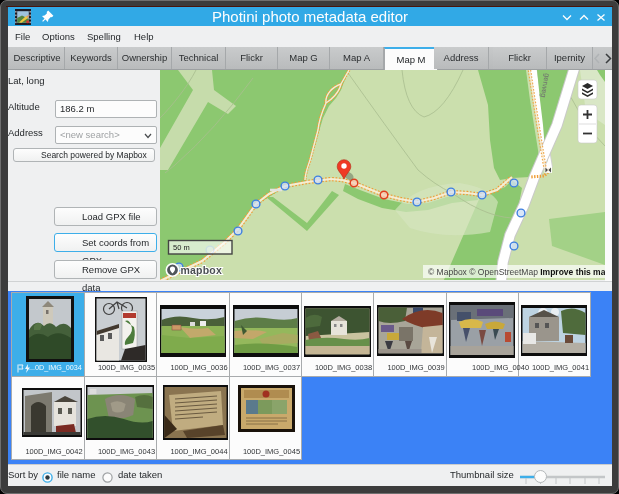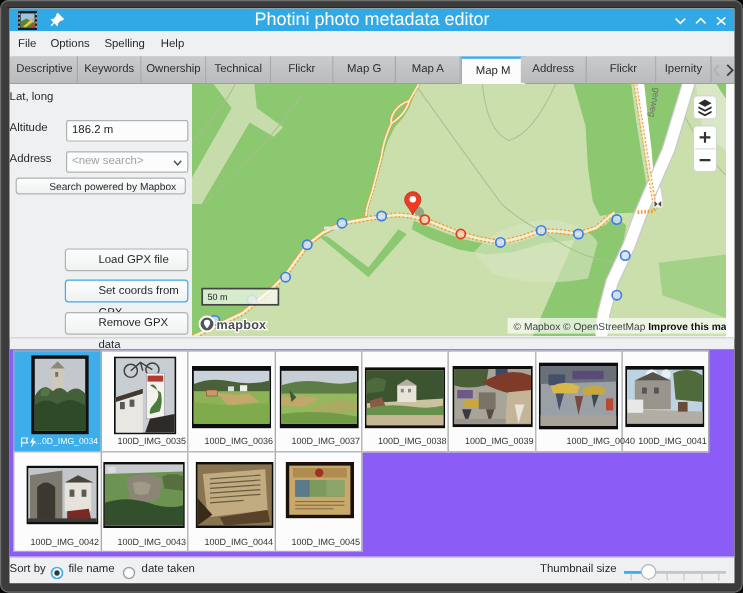--- a/index.html
+++ b/index.html
@@ -13,21 +13,21 @@
   #title{position:absolute;left:0;top:0;width:100%;height:19px;line-height:19px;text-align:center;font-size:15px;color:#fdfdfd;}
   #menubar{position:absolute;left:0;top:19px;width:604px;height:21px;background:#eff0f1;font-size:9.5px;color:#25282b;}
   .mi{position:absolute;top:0;height:21px;line-height:21px;}
   #tabbar{position:absolute;left:0;top:40px;width:604px;height:23px;background:linear-gradient(#c7c9ca,#b8babb);border-bottom:1px solid #9da0a2;}
   .tab{position:absolute;top:0;height:22px;line-height:22px;text-align:center;font-size:9.5px;color:#2b2e30;border-right:1px solid #a5a8aa;background:linear-gradient(#c9cbcc,#b9bbbc);}
   .tabsel{background:#fcfcfc;border-top:2px solid #3daee9;border-left:1px solid #a5a8aa;height:23px;color:#232629;}
   #pane{position:absolute;left:0;top:63px;width:604px;height:212px;background:#eff0f1;}
   .lbl{position:absolute;font-size:9.5px;color:#25282b;text-align:left;}
   .inp{position:absolute;left:47px;width:102px;height:18px;background:#fcfcfc;border:1px solid #aeb2b4;border-radius:2px;font-size:9.5px;color:#25282b;line-height:16px;padding-left:4px;}
   .btn{position:absolute;background:linear-gradient(#fdfdfd,#f0f1f1);border:1px solid #b0b4b6;border-radius:3px;font-size:9.5px;color:#25282b;padding-left:27px;}
-  #thumbs{position:absolute;left:0;top:284px;width:604px;height:173px;background:#8b5cf6;}
+  #thumbs{position:absolute;left:0;top:284px;width:604px;height:173px;background:#3b82f6;}
   .cell{position:absolute;background:#fcfcfc;}
   .clabel{position:absolute;font-size:7.5px;color:#303336;text-align:center;white-space:nowrap;}
   #sortbar{position:absolute;left:0;top:457px;width:604px;height:22px;background:#eff0f1;border-top:1px solid #cacccd;font-size:9.5px;color:#25282b;}
 </style>
 </head>
 <body>
 <div id="win"></div>
 <div id="redline"></div>
 <div id="content">
   <div id="titlebar">

